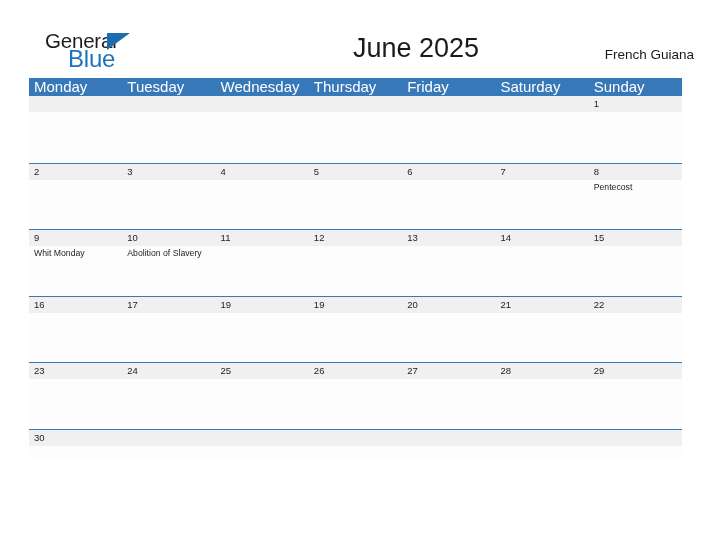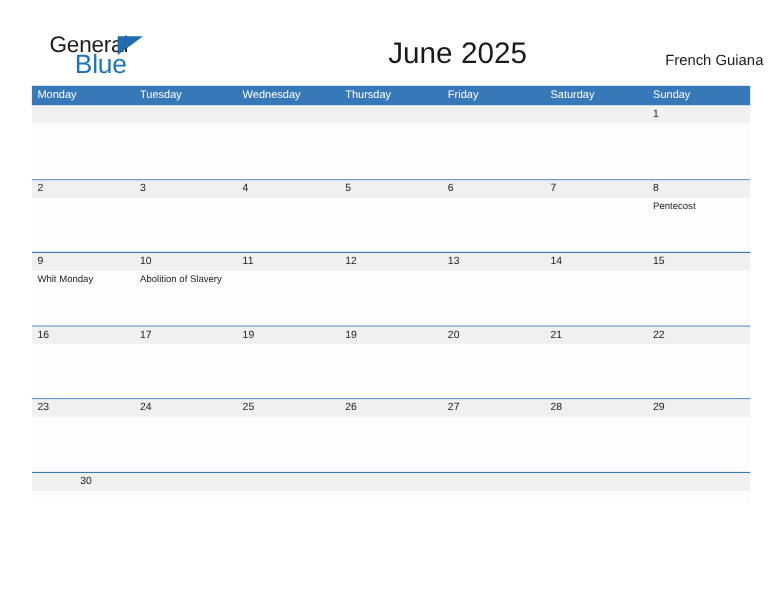--- a/index.html
+++ b/index.html
@@ -104,21 +104,21 @@
   .weekdays {
     display: flex;
     width: 100%;
     height: 18px;
     background: #3778b8;
   }
   .weekday {
     flex: 1 1 0;
     box-sizing: border-box;
     padding-left: 5px;
-    font-size: 10px;
+    font-size: 15px;
     line-height: 18px;
     color: #ffffff;
     font-family: "Liberation Sans", sans-serif;
     white-space: nowrap;
     overflow: hidden;
   }
 
   .week-row {
     position: relative;
     width: 100%;
@@ -127,21 +127,20 @@
     background: #fdfdfd;
   }
   .week-row.first {
     border-top: none;
   }
   .week-row + .week-row {
     border-top: 1.4px solid #3778b8;
   }
   .week-row.last {
     height: 30px;
-    text-align: center;
   }
 
   .day-band {
     display: flex;
     width: 100%;
     height: 16px;
     background: #f0f0f0;
   }
   .day-band-cell {
     flex: 1 1 0;

